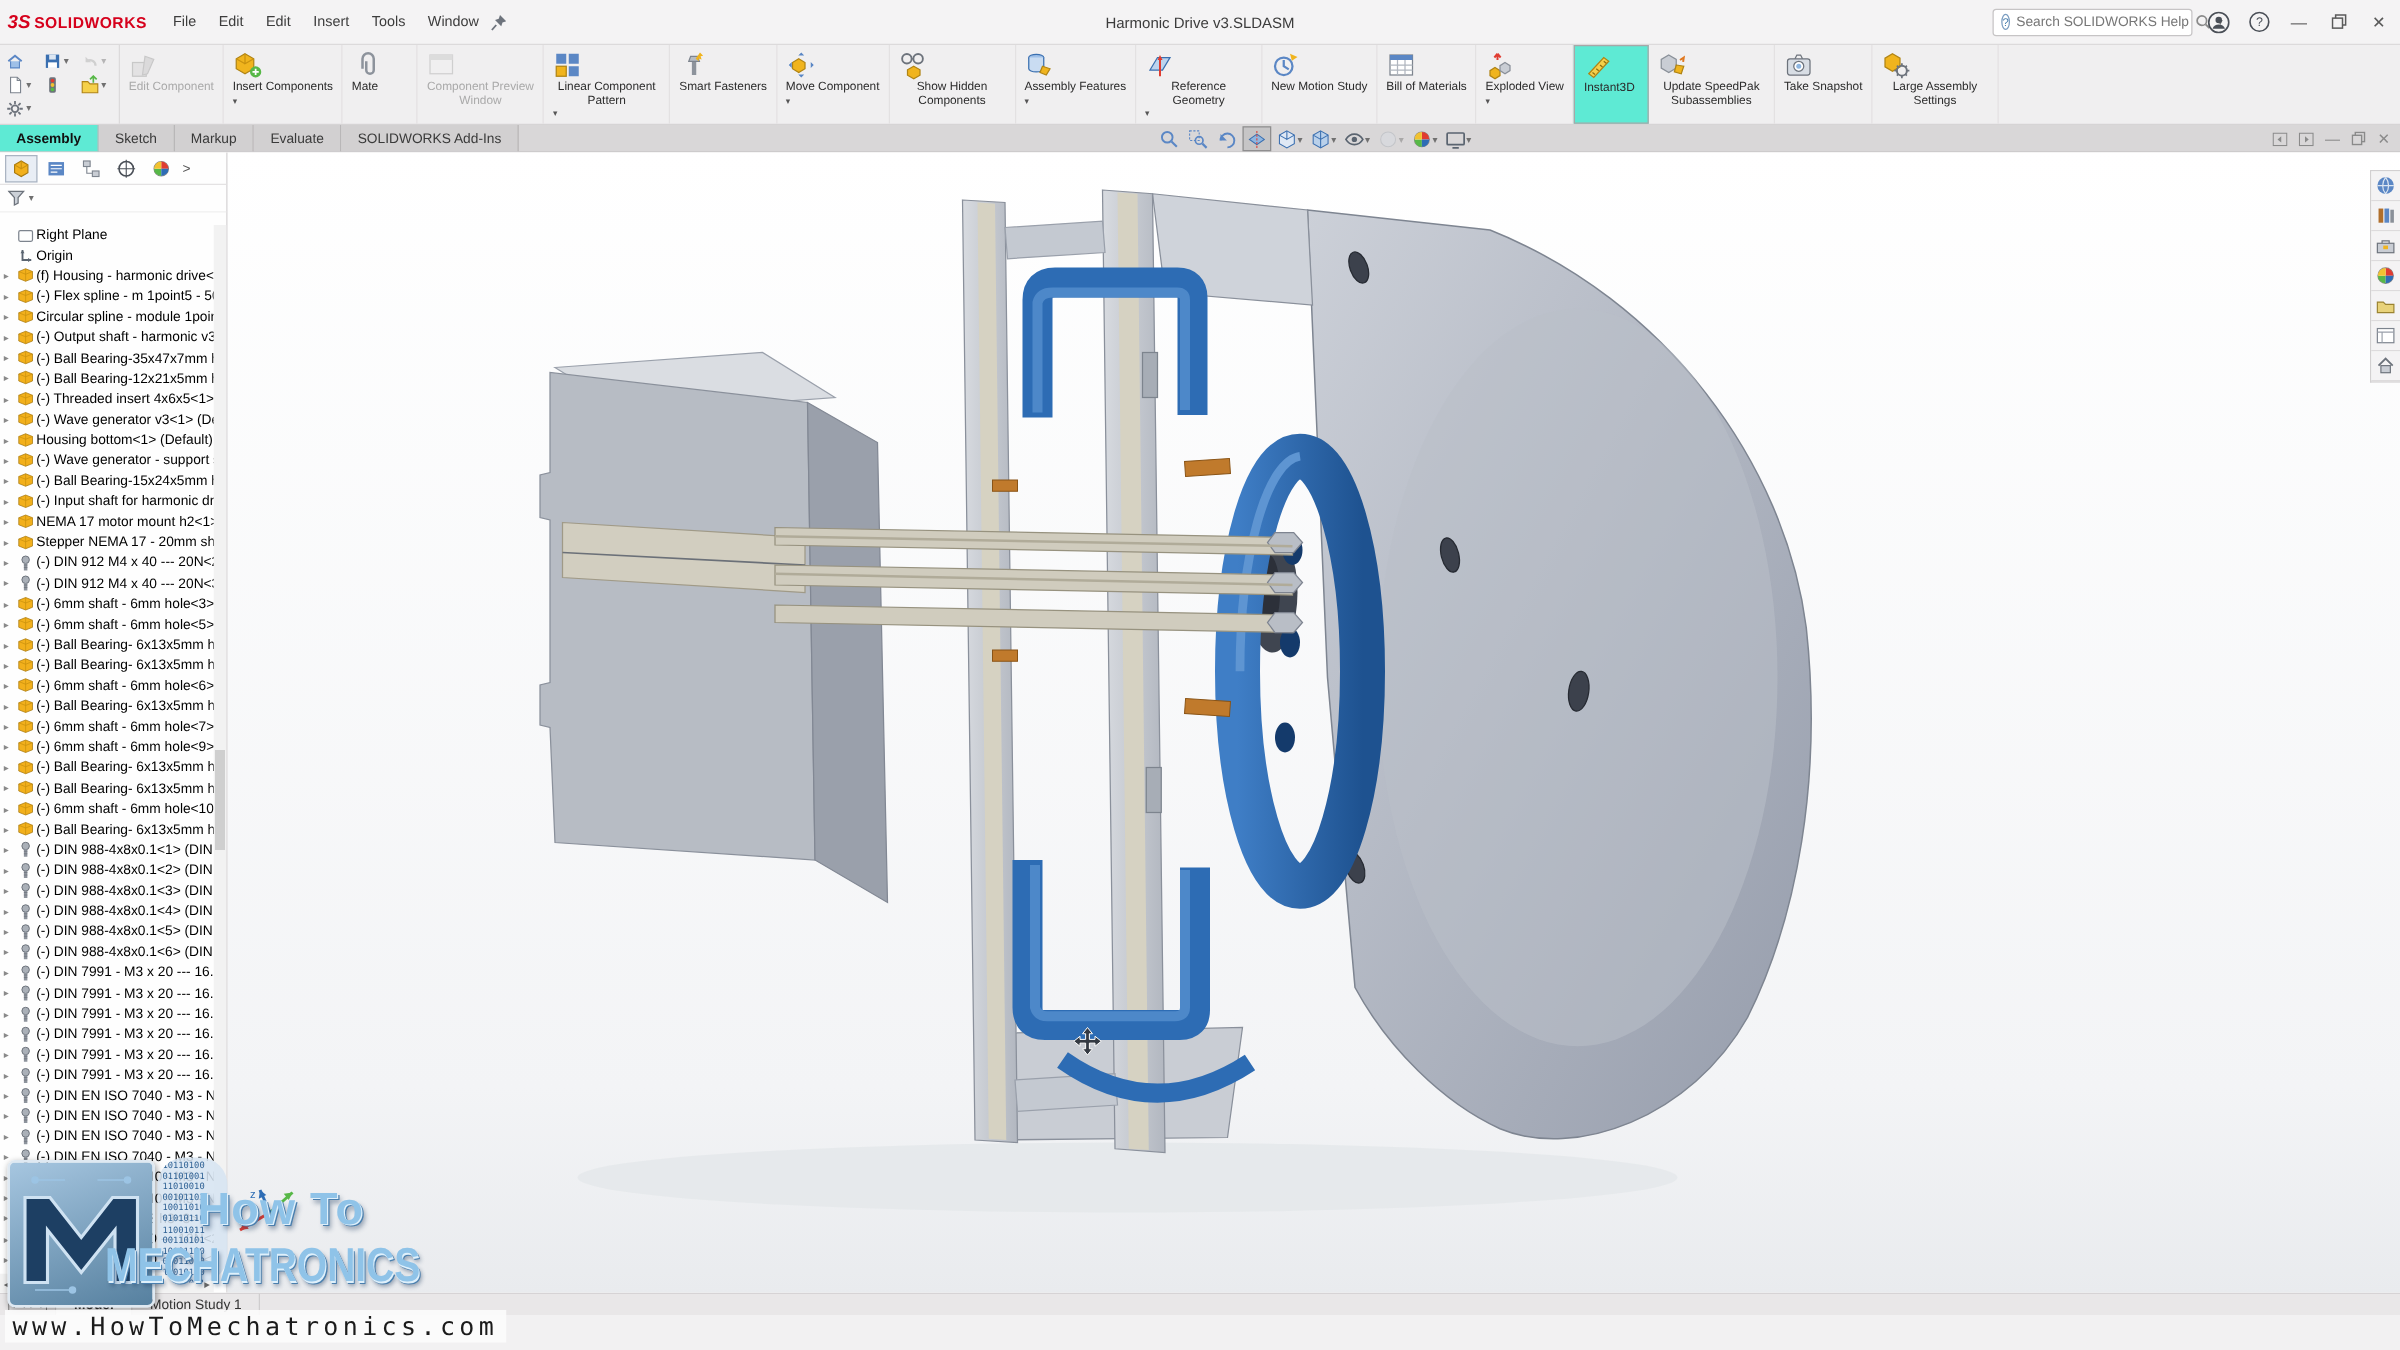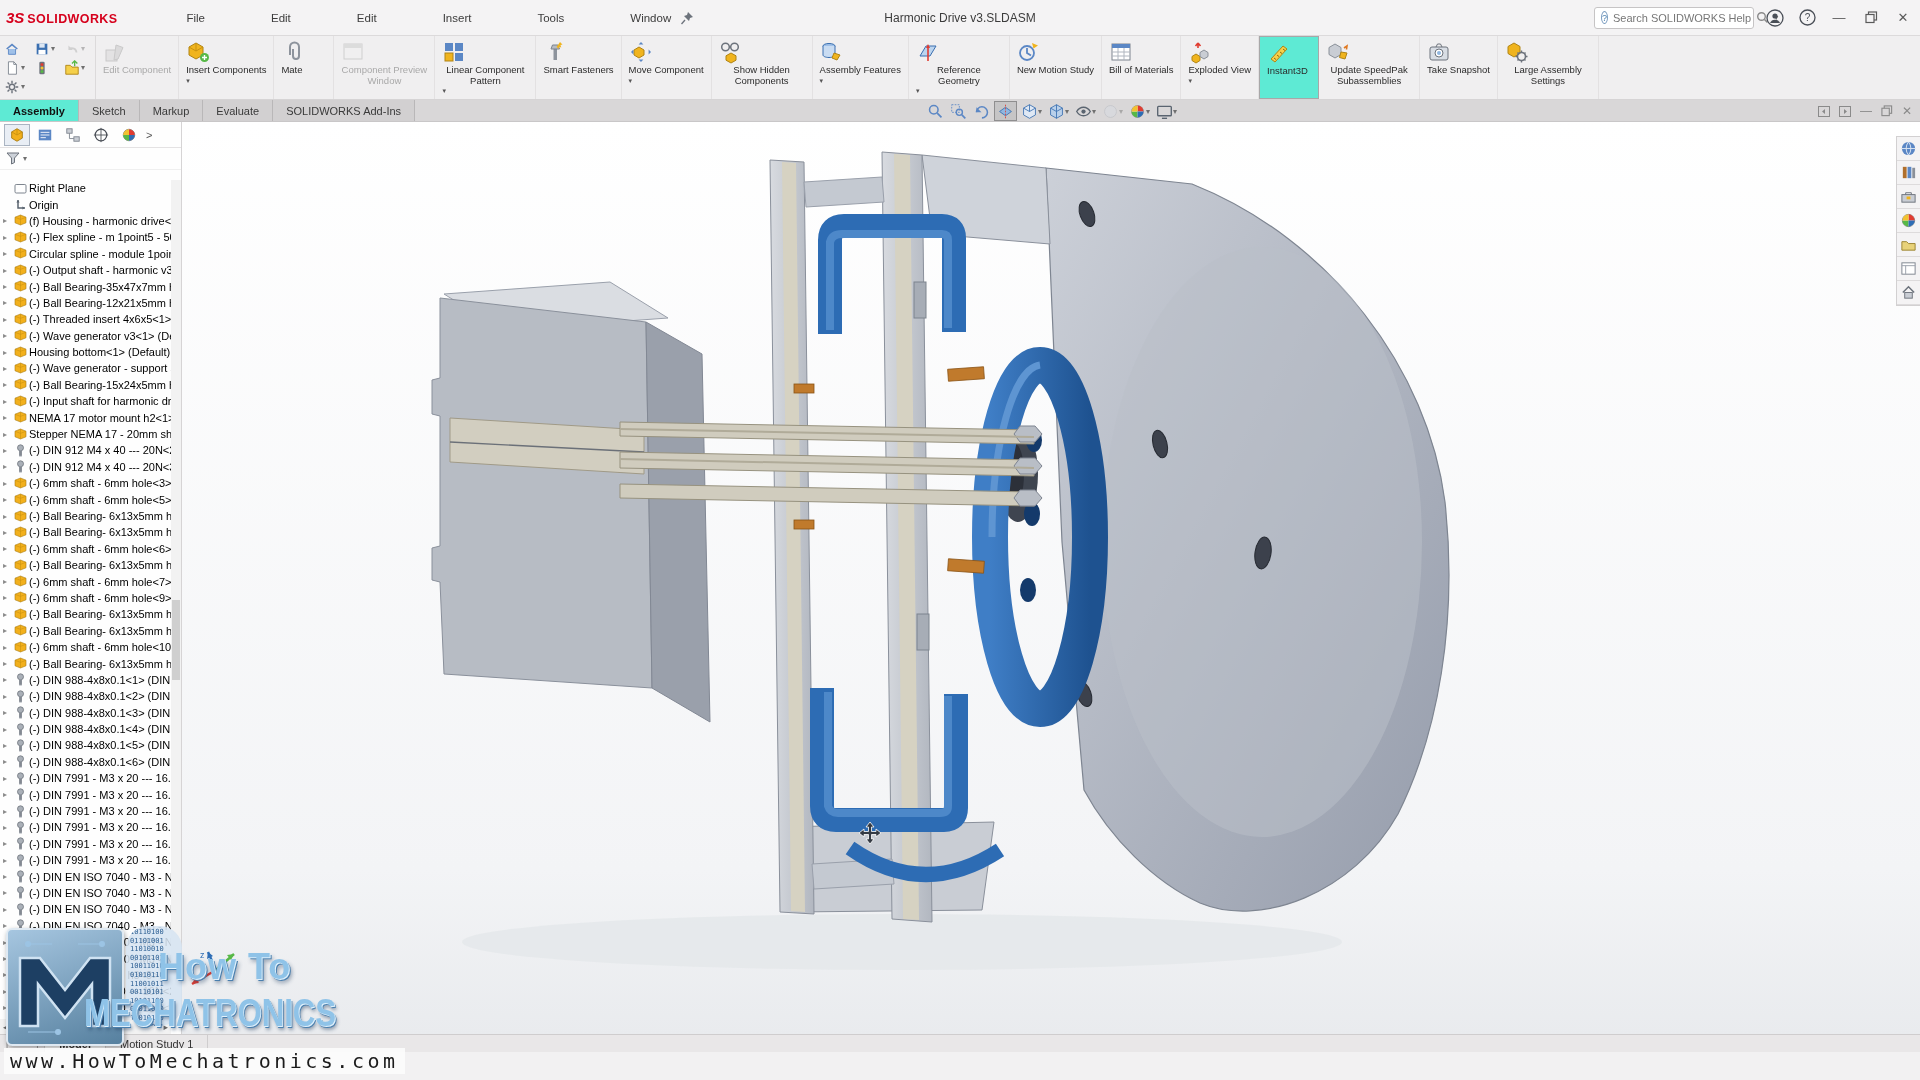--- a/index.html
+++ b/index.html
@@ -7,21 +7,21 @@
     font-family:"Liberation Sans", sans-serif; }
   #app { position:relative; width:1920px; height:1080px; background:#f2f1f2; }
 
   
   .titlebar { position:relative; height:36px; background:#f4f3f4; border-bottom:1px solid #dcdadb;
     display:flex; align-items:center; padding:0 6px; }
   .brand { display:flex; align-items:baseline; gap:3px; color:#d6001c; margin-right:14px; }
   .brand .b3s { font-weight:bold; font-style:italic; font-size:15px; }
   .brand .bword { font-weight:bold; font-size:12.5px; letter-spacing:.4px; }
   .menus { display:flex; gap:4px; }
-  .menu-item { font-size:11.5px; color:#3c3c3c; padding:3px 7px; cursor:default;margin-left:48px; }
+  .menu-item { font-size:11.5px; color:#3c3c3c; padding:3px 7px; cursor:default; }
   .pinbtn { margin-left:2px; display:inline-flex; }
   .title { position:absolute; left:50%; transform:translateX(-50%); font-size:12px; color:#3c3c3c; }
   .tb-right { margin-left:auto; display:flex; align-items:center; gap:10px; }
   .search { display:flex; align-items:center; gap:5px; border:1px solid #c6c4c5; background:#fff;
     border-radius:3px; height:22px; padding:0 6px; width:160px; }
   .q-ico { width:13px; height:13px; border:1px solid #7a9cc0; border-radius:50%; color:#4a7fae;
     font-size:9px; display:inline-flex; align-items:center; justify-content:center; }
   .s-ph { font-size:11px; color:#777; white-space:nowrap; flex:1; }
   .tbtn { display:inline-flex; align-items:center; justify-content:center; width:22px; height:22px;
     color:#5a5a5a; font-size:13px; }

